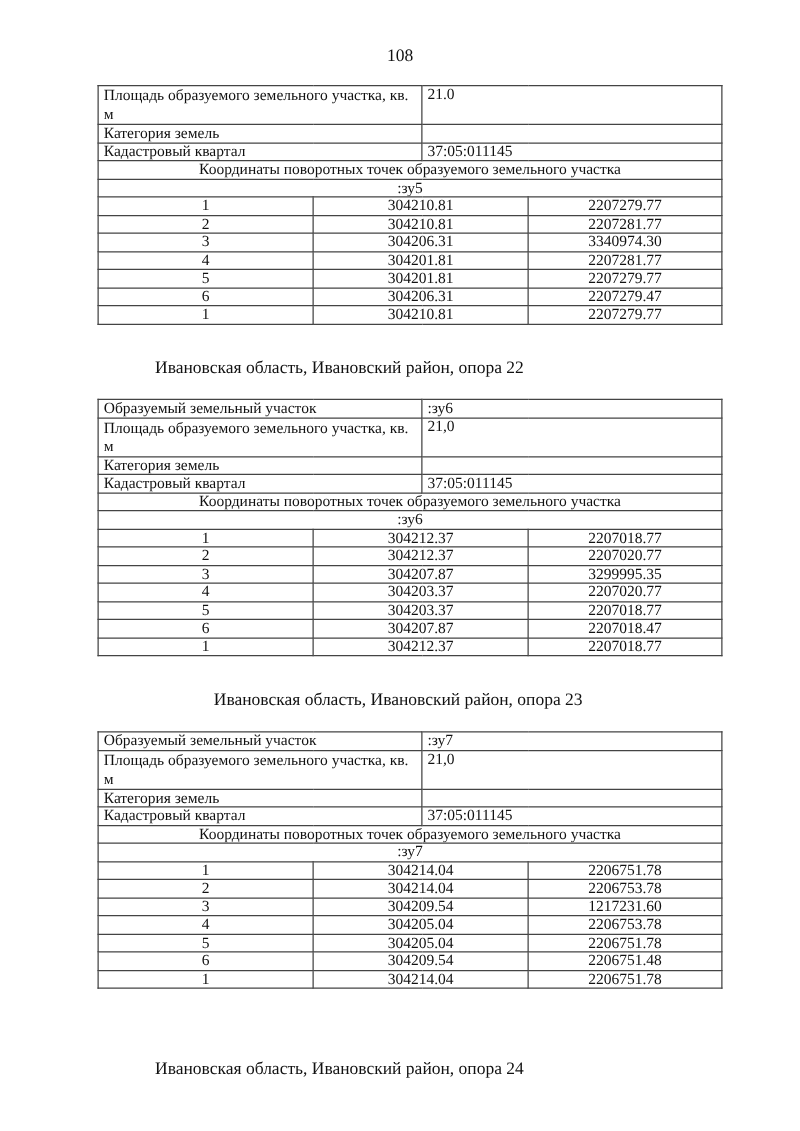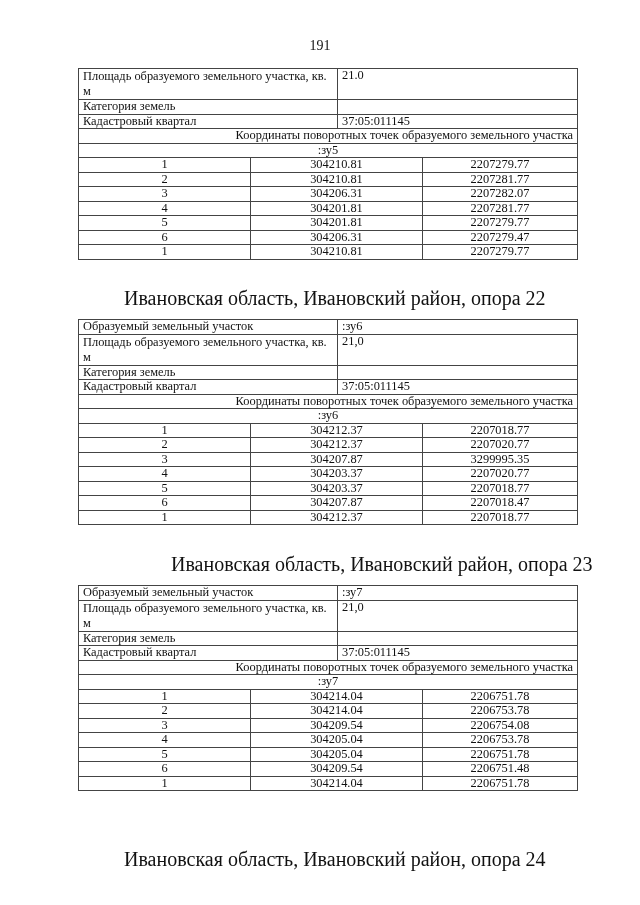--- a/index.html
+++ b/index.html
@@ -5,46 +5,46 @@
   html, body { margin: 0; padding: 0; background: #ffffff; }
   body {
     width: 640px; height: 905px; position: relative; overflow: hidden;
     font-family: "Liberation Serif", "DejaVu Serif", serif; color: #111;
   }
   .page-number {
     position: absolute; top: 38px; left: 0; width: 640px; text-align: center;
     font-size: 14px;
   }
   .caption {
-    position: absolute; left: 124px; font-size: 20px; white-space: nowrap;
+    position: absolute; left: 124px; font-size: 14px; white-space: nowrap;
   }
   table.parcel {
     position: absolute; left: 78px; width: 499px;
     border-collapse: collapse; table-layout: fixed;
     font-size: 12.4px; line-height: 13px;
   }
   table.parcel td {
     border: 1.2px solid #444; padding: 0 4px; height: 13.5px; vertical-align: top;
     overflow: hidden; white-space: nowrap;
   }
   td.lbl { text-align: left; }
   td.val { text-align: left; }
   td.lbl.two { white-space: normal; height: 29px; line-height: 15px; }
-  td.full-left { text-align: right; }
+  td.full-left { text-align: center; }
   td.full-center { text-align: center; }
   td.num, td.cx, td.cy { text-align: center; }
   .hdr-sep td { border-bottom: 2px solid #999; }
   .t1 { top: 68px; }
   .t2 { top: 319px; }
   .t3 { top: 585px; }
 </style>
 </head>
 <body>
 
-<div class="page-number">191</div>
+<div class="page-number">108</div>
 
 <table class="parcel t1">
   <colgroup>
       <col style="width:172px">
       <col style="width:87px">
       <col style="width:85px">
       <col style="width:155px">
     </colgroup>
   <tbody>
       <tr>
@@ -73,21 +73,21 @@
         <td class="cy">2207279.77</td>
       </tr>
       <tr>
         <td class="num">2</td>
         <td class="cx" colspan="2">304210.81</td>
         <td class="cy">2207281.77</td>
       </tr>
       <tr>
         <td class="num">3</td>
         <td class="cx" colspan="2">304206.31</td>
-        <td class="cy">2207282.07</td>
+        <td class="cy">3340974.30</td>
       </tr>
       <tr>
         <td class="num">4</td>
         <td class="cx" colspan="2">304201.81</td>
         <td class="cy">2207281.77</td>
       </tr>
       <tr>
         <td class="num">5</td>
         <td class="cx" colspan="2">304201.81</td>
         <td class="cy">2207279.77</td>
@@ -217,21 +217,21 @@
         <td class="cy">2206751.78</td>
       </tr>
       <tr>
         <td class="num">2</td>
         <td class="cx" colspan="2">304214.04</td>
         <td class="cy">2206753.78</td>
       </tr>
       <tr>
         <td class="num">3</td>
         <td class="cx" colspan="2">304209.54</td>
-        <td class="cy">2206754.08</td>
+        <td class="cy">1217231.60</td>
       </tr>
       <tr>
         <td class="num">4</td>
         <td class="cx" colspan="2">304205.04</td>
         <td class="cy">2206753.78</td>
       </tr>
       <tr>
         <td class="num">5</td>
         <td class="cx" colspan="2">304205.04</td>
         <td class="cy">2206751.78</td>

